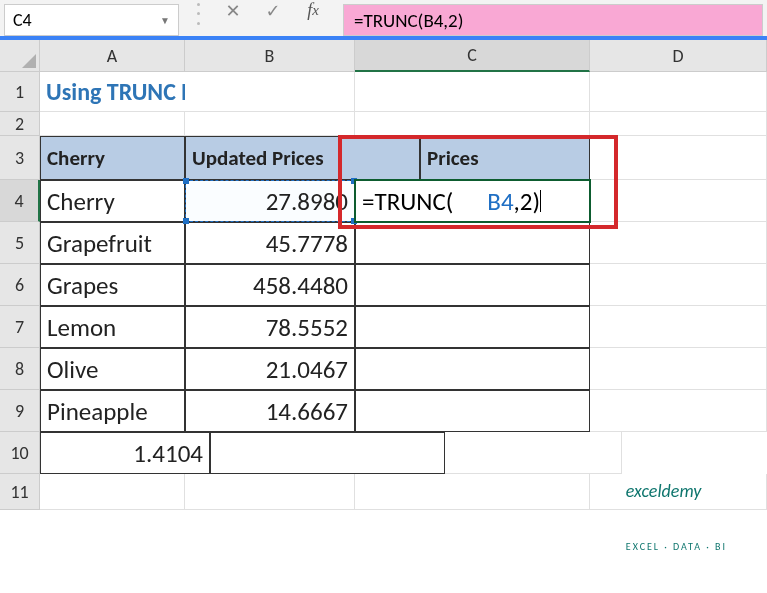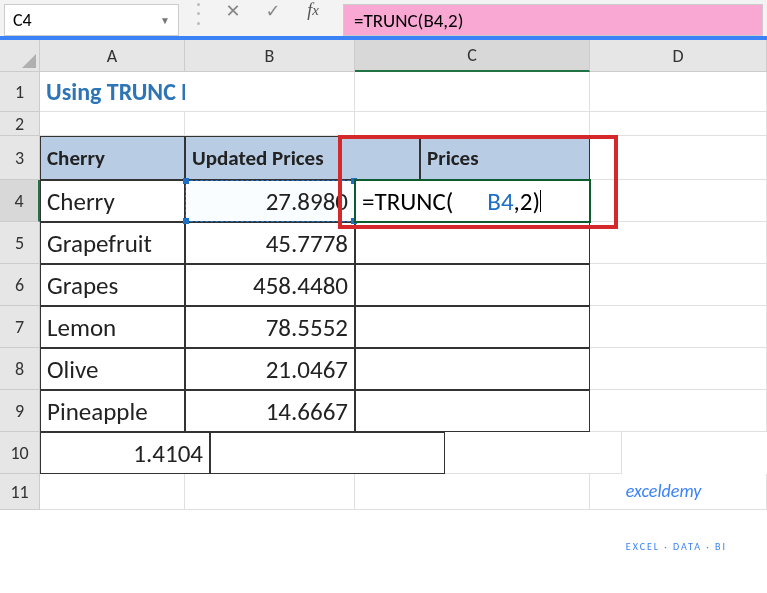--- a/index.html
+++ b/index.html
@@ -41,21 +41,21 @@
   .b4-corner { position: absolute; width: 6px; height: 6px; background: #1f6fc4; }
   .b4-c1 { top: -3px; left: -3px; } .b4-c2 { top: -3px; right: -3px; }
   .b4-c3 { bottom: -3px; left: -3px; } .b4-c4 { bottom: -3px; right: -3px; }
   
   .active-cell { position: relative; }
   .active-cell::before { content: ""; position: absolute; inset: -2px; border: 2px solid #0d5c2f; pointer-events: none; z-index: 2; }
   .cursor-line { display: inline-block; width: 1px; height: 22px; background: #000; vertical-align: middle; }
   
   .red-box { position: absolute; border: 4px solid #d4282b; pointer-events: none; z-index: 5; }
   
-  .watermark { position: absolute; right: 40px; bottom: 40px; font-size: 18px; color: #3b82f6; font-style: italic; z-index: 1; pointer-events: none; }
+  .watermark { position: absolute; right: 40px; bottom: 40px; font-size: 18px; color: #0f766e; font-style: italic; z-index: 1; pointer-events: none; }
   .watermark .sub { font-size: 10px; font-style: normal; letter-spacing: 2px; display: block; text-align: right; margin-top: 38px; }
   
   .fblue { color: #1f6fc4; margin-left: 34px; } .fblack { color: #000; }
 </style>
 </head>
 <body>
 
 <div class="formula-bar">
   <div class="name-box">
     <span>C4</span>

